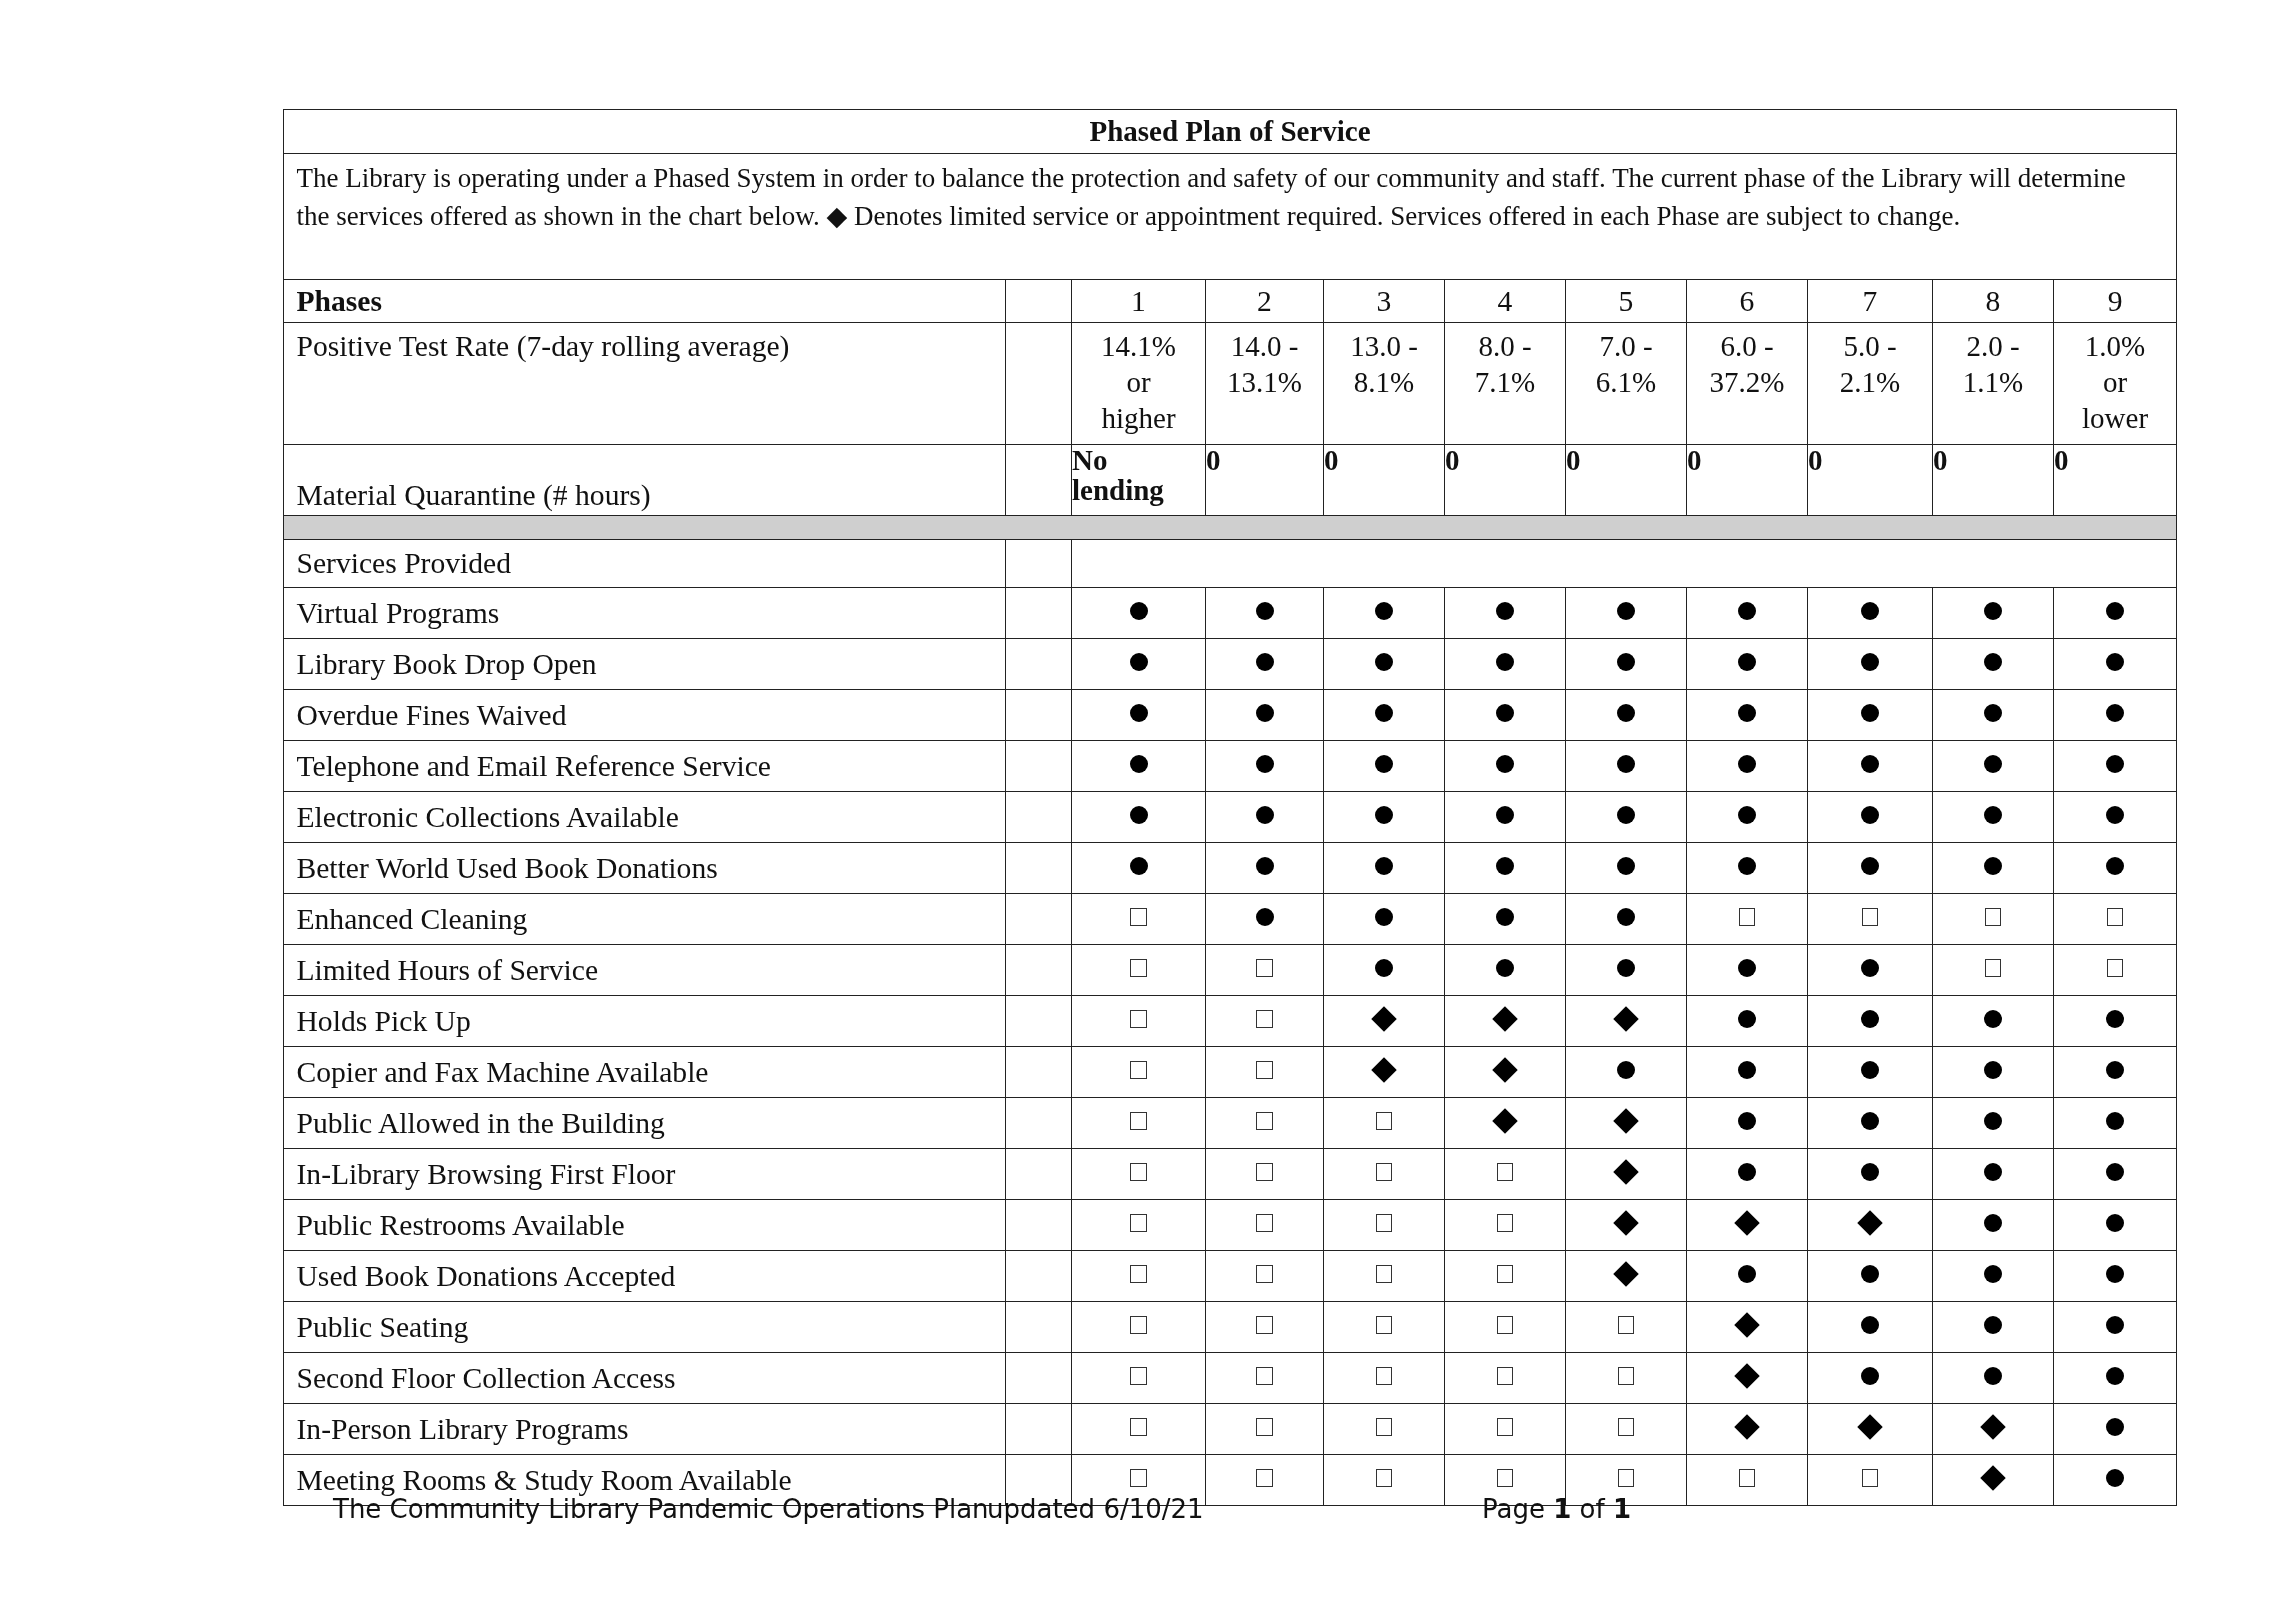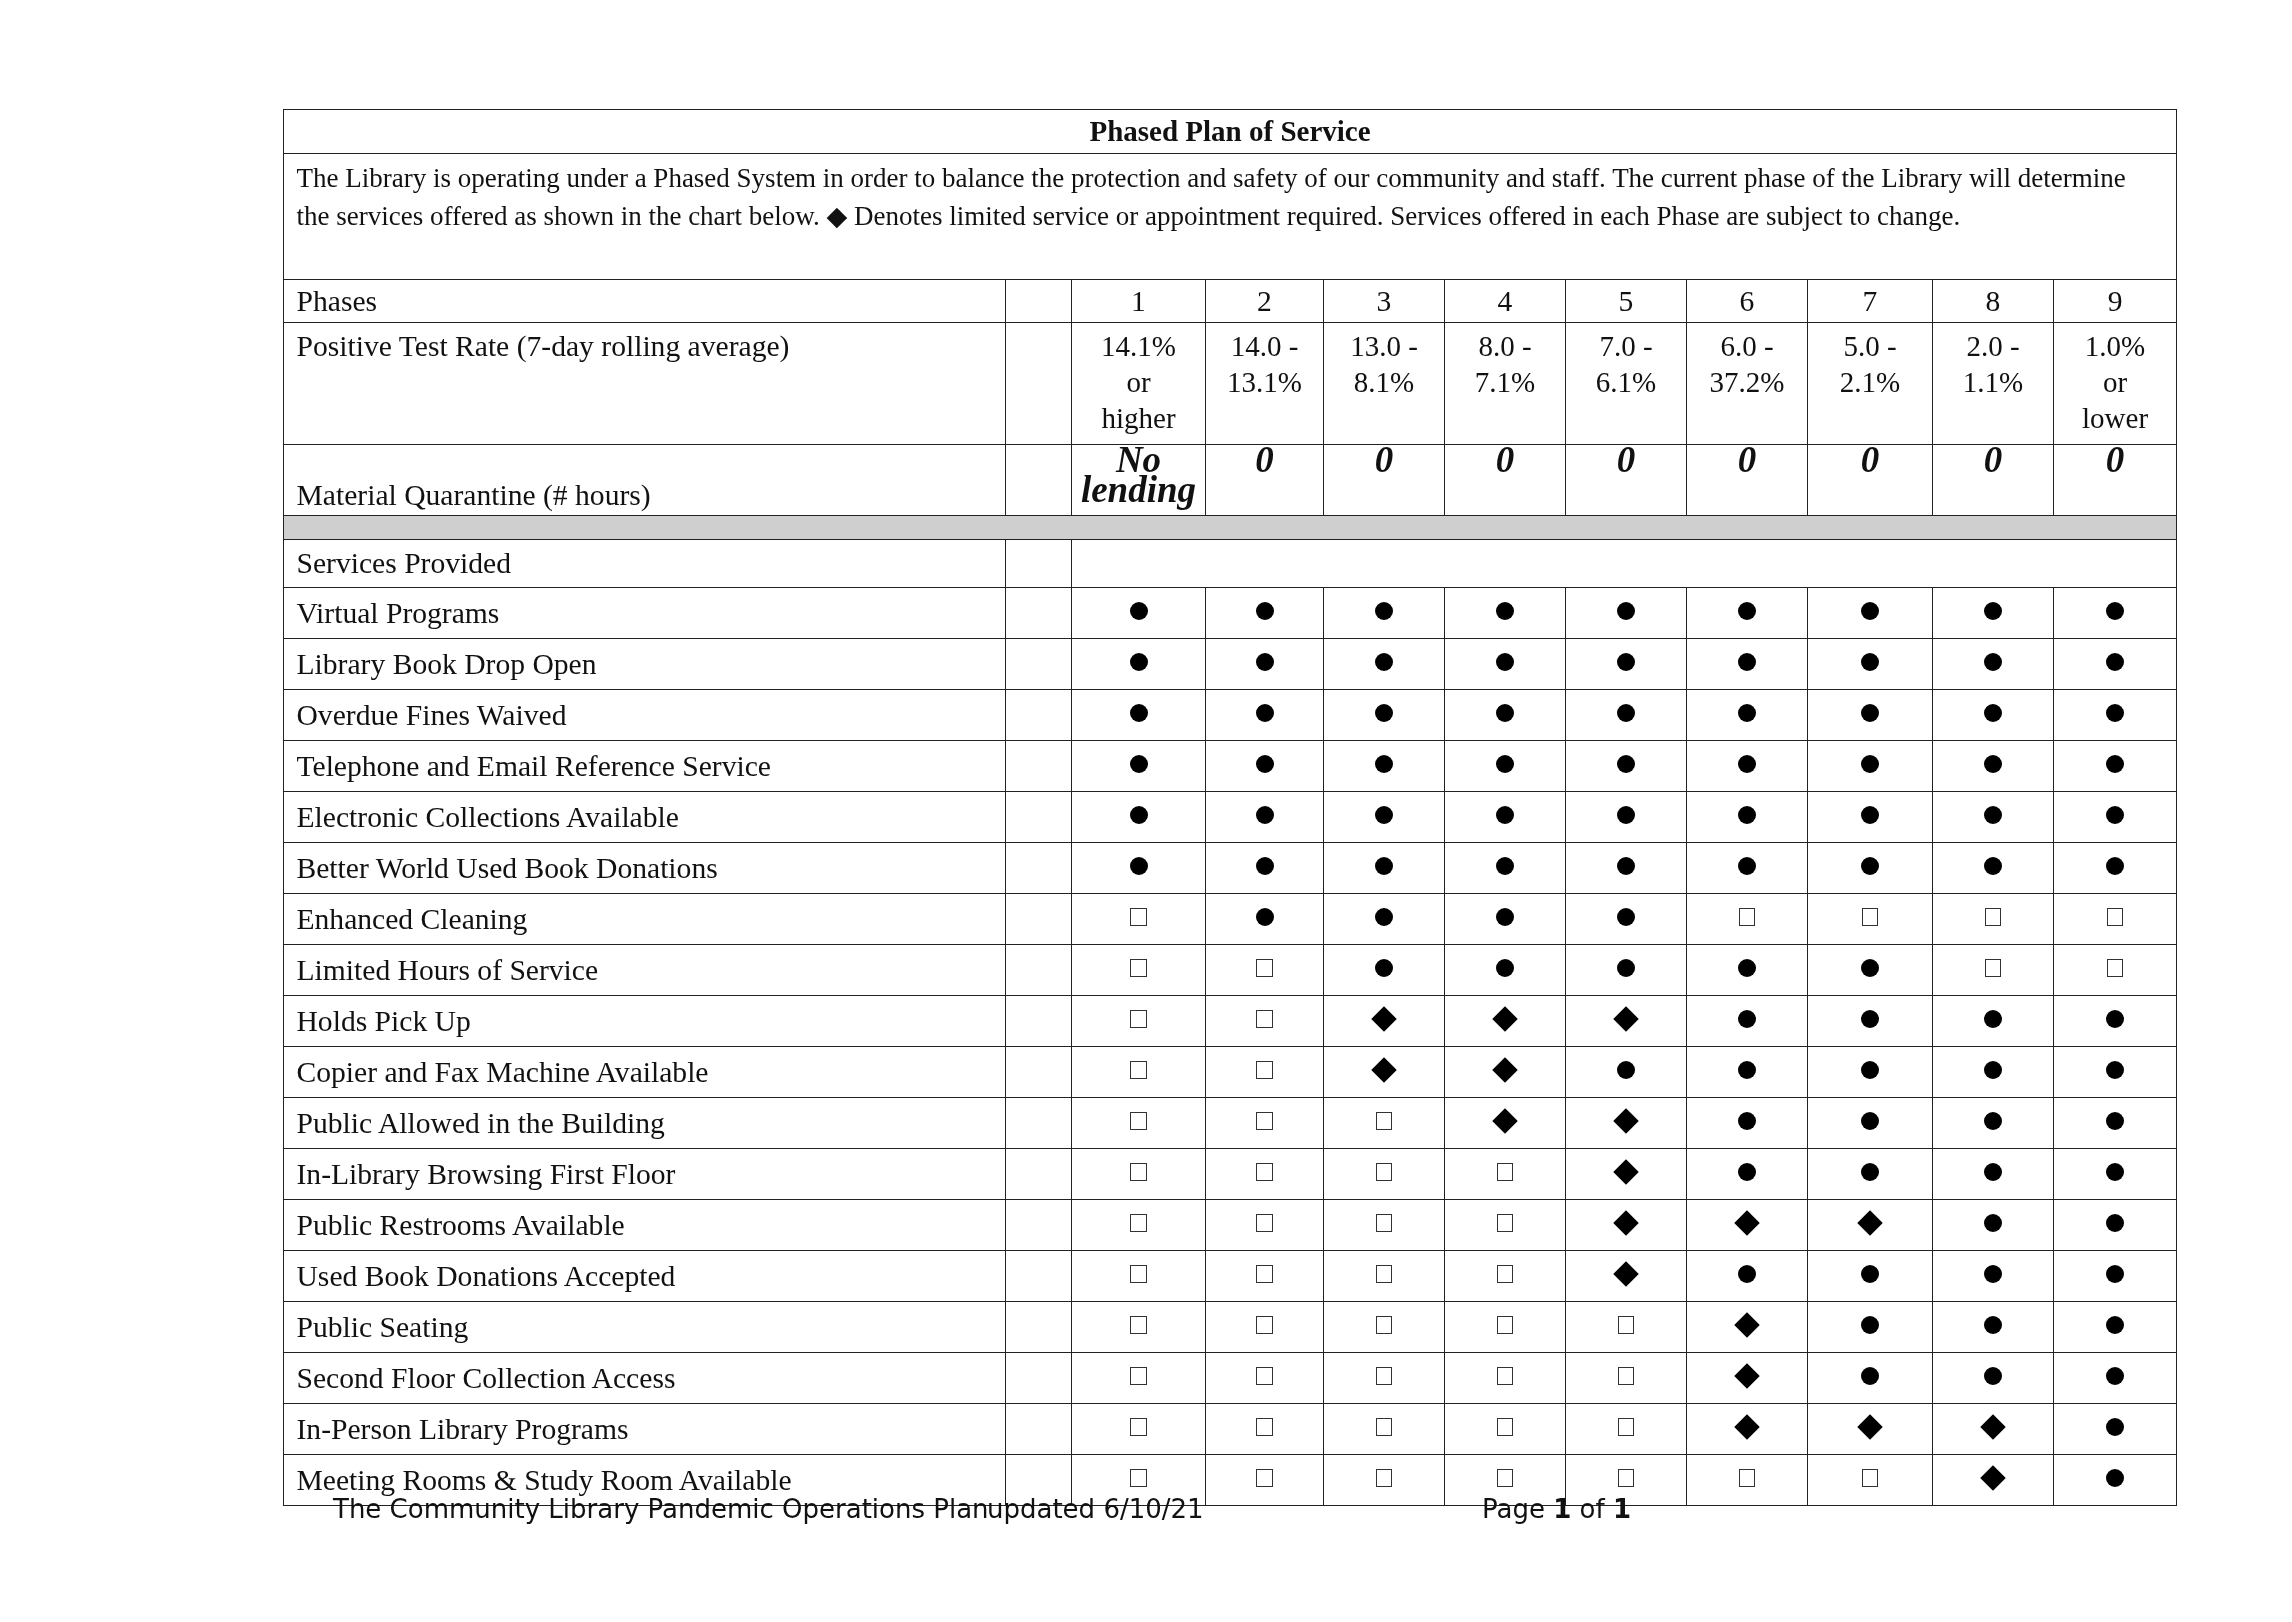--- a/index.html
+++ b/index.html
@@ -10,28 +10,28 @@
   .page { position: absolute; left: 0; top: 0; width: 2293px; height: 1224px; }
   table.plan {
     position: absolute; left: 283px; top: 109px; width: 1893px;
     border-collapse: collapse; table-layout: fixed;
   }
   table.plan td { border: 1.8px solid #222; padding: 0; vertical-align: top; }
   .title-cell { text-align: center; font-weight: bold; font-size: 29px; height: 43px; line-height: 43px; }
   .intro-cell { font-size: 27px; line-height: 38px; padding: 5.4px 12.5px 12.5px 12.5px !important; height: 107px; }
   .lbl { font-size: 29.6px; padding-left: 12.5px !important; }
   .hdr-row td { height: 42px; }
-  .hdr-row .lbl { font-weight: normal; line-height: 42px; }
+  .hdr-row .lbl { font-weight: bold; line-height: 42px; }
   .phase-num { text-align: center; font-size: 29.6px; line-height: 42px; }
   .rate-row td { height: 116px; }
   .rate-row .lbl { padding-top: 5.4px !important; line-height: 36px; }
   .rate { text-align: center; font-weight: normal; font-size: 29px; line-height: 36px; padding-top: 5.4px !important; }
   .quar-row td { height: 68px; }
   .quar-row .lbl { vertical-align: bottom; line-height: 36px; padding-bottom: 1.8px !important; }
-  .quar { text-align: center; font-weight: bold; font-size: 37px; line-height: 30px; font-style: italic; }
+  .quar { text-align: left; font-weight: bold; font-size: 29px; line-height: 30px; }
   .gap-row td { height: 23px; background: #cfcfcf; border-left: none; border-right: none; }
   .svc-hdr td { height: 45px; }
   .svc-hdr .lbl { font-weight: normal; line-height: 47px; }
   .svc-row td { height: 43px; }
   .svc-row .lbl { line-height: 50px; }
   .mark { text-align: center; vertical-align: middle !important; }
   .dot { display: inline-block; width: 18px; height: 18px; border-radius: 50%; background: #000; }
   .diamond { display: inline-block; width: 18px; height: 18px; background: #000; transform: rotate(45deg); }
   .box { display: inline-block; width: 14.3px; height: 16px; border: 1.8px solid #333; background: #fff; }
   .footer { position: absolute; top: 1494px; font-family: "DejaVu Sans", "Liberation Sans", sans-serif; font-size: 26px; color: #111; }

